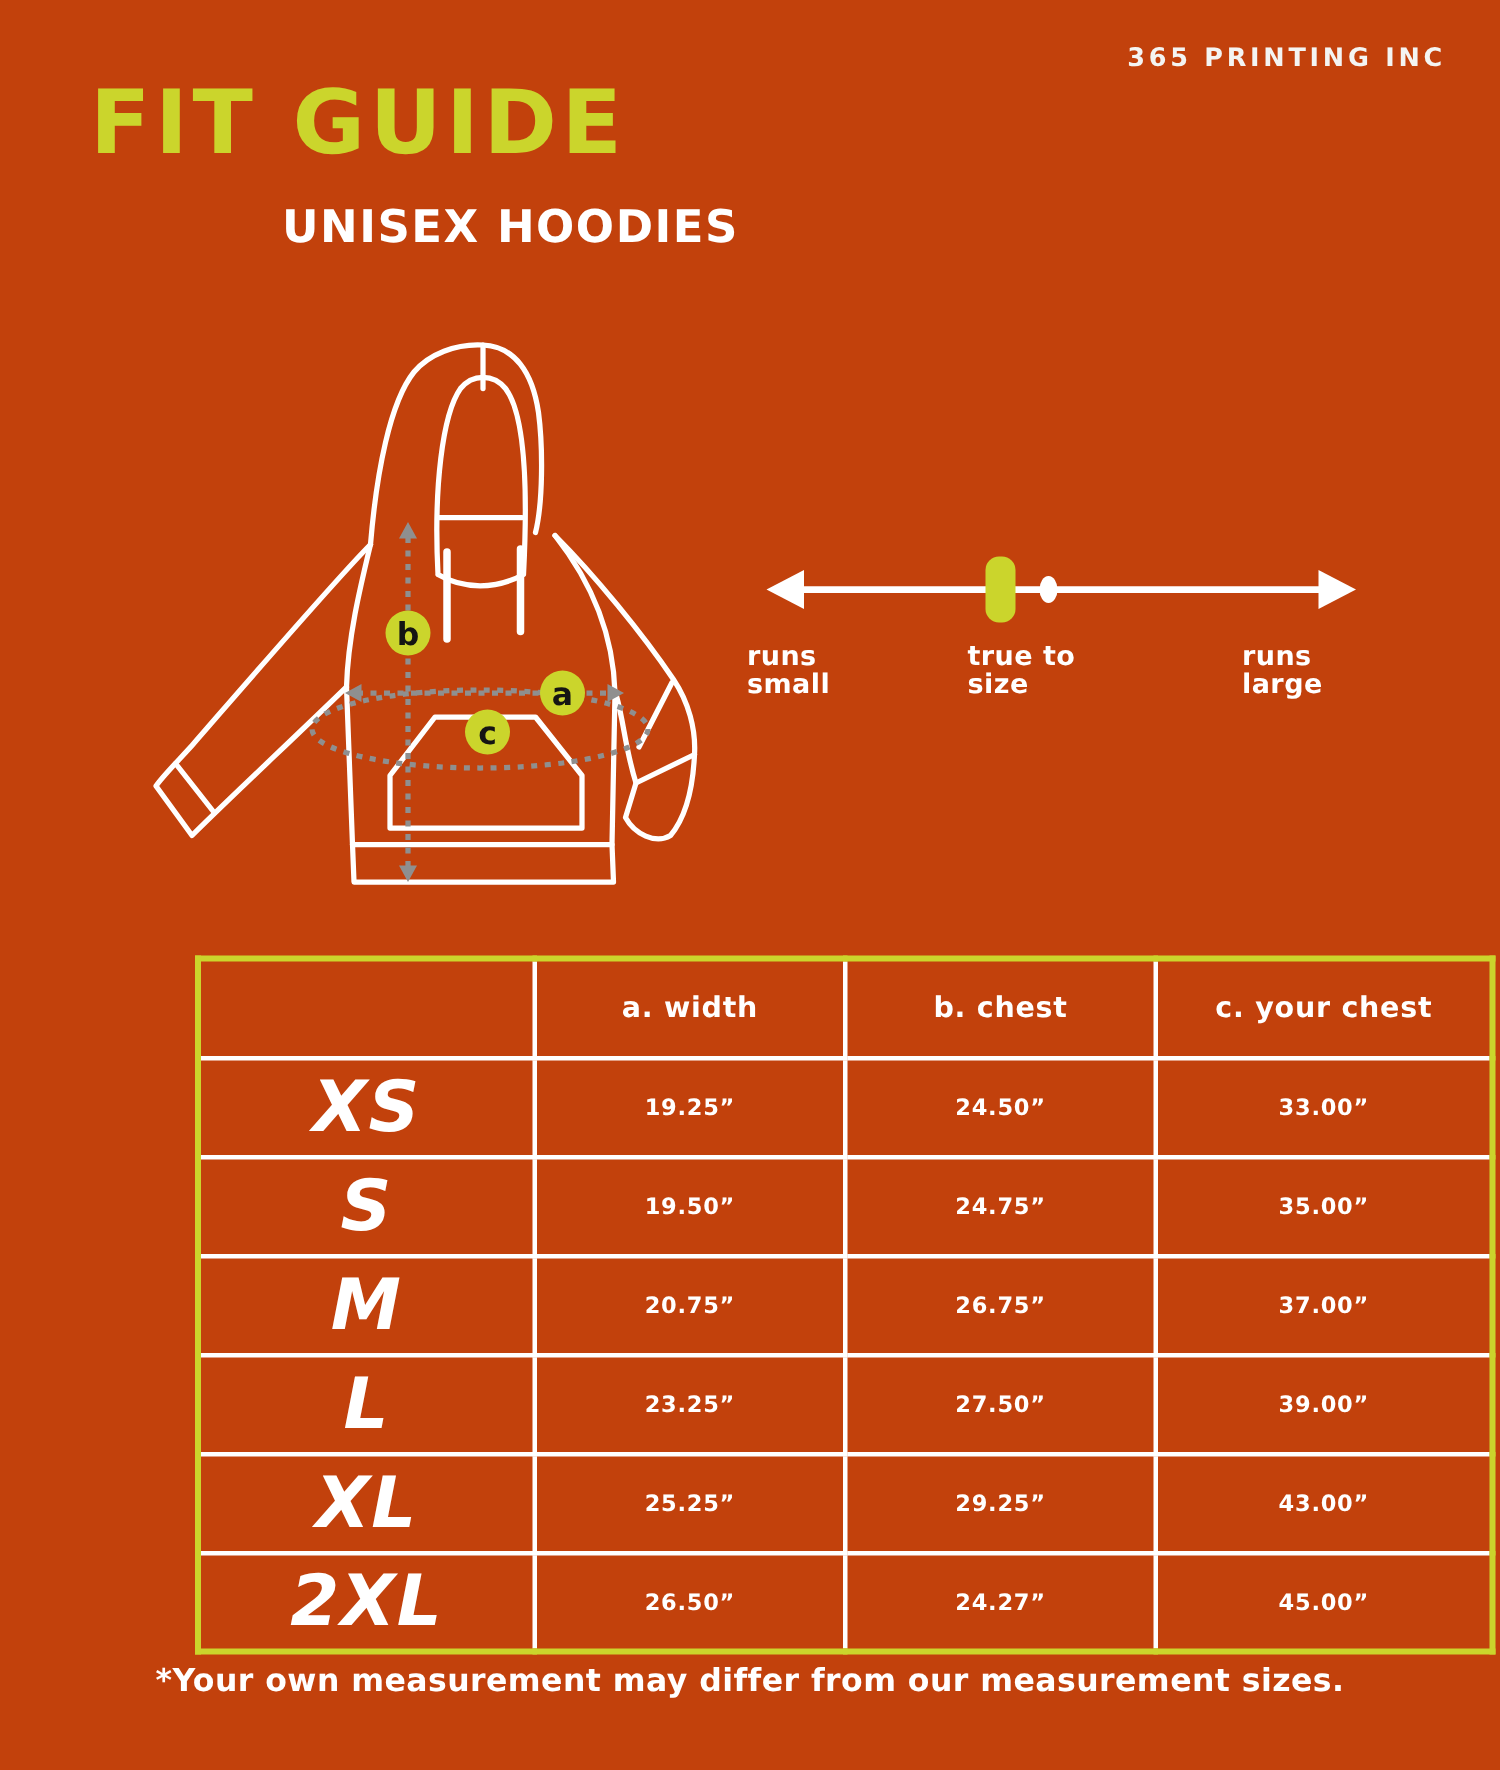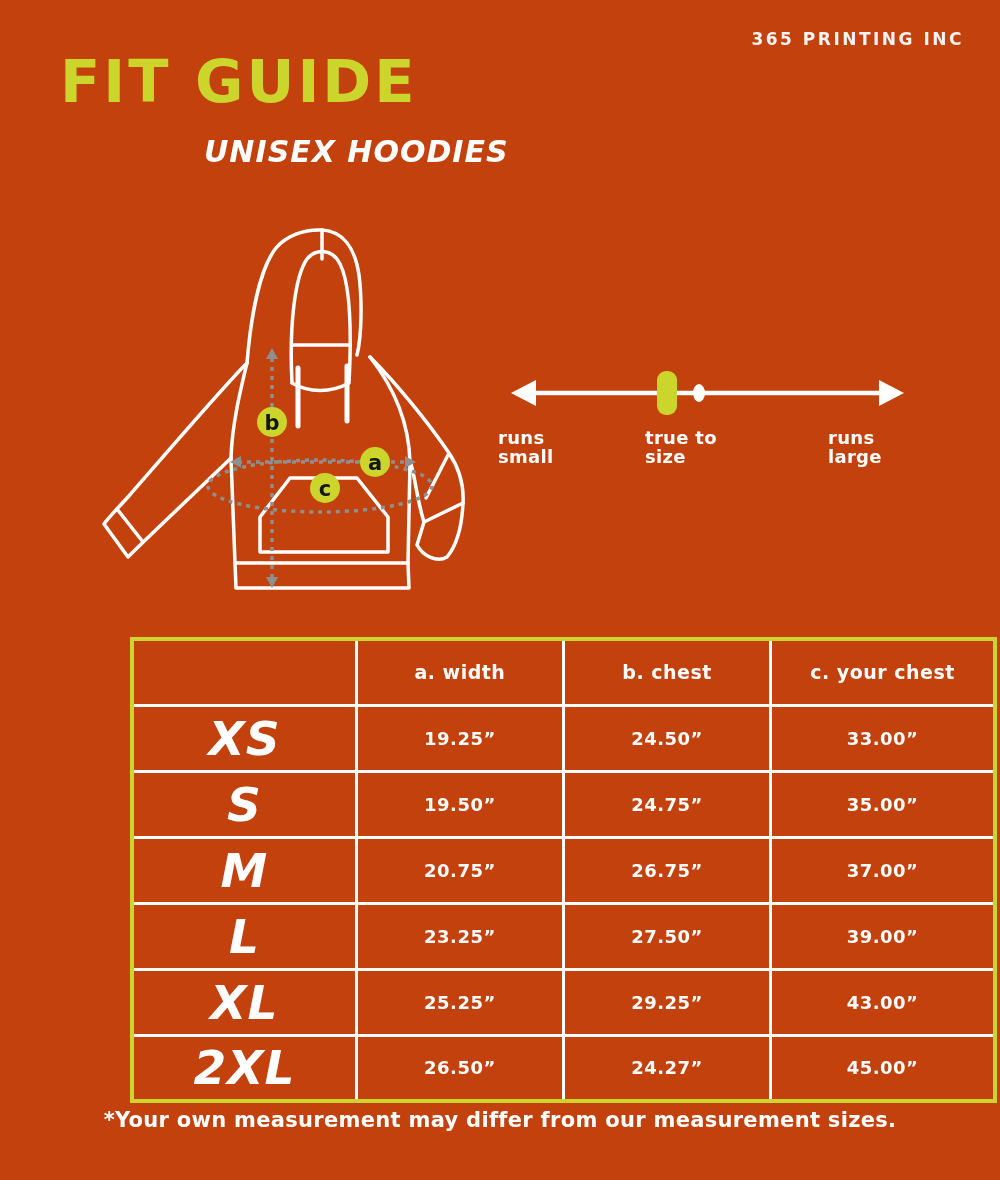--- a/index.html
+++ b/index.html
@@ -12,22 +12,22 @@
   .brand {
     position:absolute; top:29px; right:36px;
     font-size:17px; font-weight:bold; letter-spacing:2.5px; color:#f4f4f2;
   }
   .title {
     position:absolute; left:60px; top:52px;
     font-size:59px; font-weight:bold; letter-spacing:3px;
     color:#cbd52c; line-height:1;
   }
   .subtitle {
-    position:absolute; left:204px; top:137px;
-    font-size:30px; font-weight:bold; letter-spacing:1px; line-height:1;font-style:italic;
+    position:absolute; left:188px; top:137px;
+    font-size:30px; font-weight:bold; letter-spacing:1px; line-height:1;
   }
   
   .hoodie-svg { position:absolute; left:95px; top:222px; width:400px; height:375px; }
   
   .scale-svg { position:absolute; left:505px; top:363px; width:405px; height:60px; }
   .scale-label {
     position:absolute; top:429px; font-size:18px; font-weight:bold;
     line-height:1.04; text-align:left; white-space:pre-line; letter-spacing:0.3px;
   }
   .scale-label.small { left:498px; width:84px; }
@@ -40,21 +40,21 @@
     border:4px solid #cbd52c;
   }
   .size-table th, .size-table td {
     border:3px solid #ffffff; text-align:center; vertical-align:middle;
     color:#ffffff; padding:0;
   }
   .size-table tr.head { height:66px; }
   .size-table tr.data { height:66px; }
   .size-table th { font-size:19px; font-weight:bold; letter-spacing:0.5px; }
   .size-table td.size { font-size:47px; font-weight:bold; letter-spacing:1px;font-style:italic; }
-  .size-table td.val  { font-size:18px; font-weight:bold; letter-spacing:0.5px; }
+  .size-table td.val  { font-size:15px; font-weight:bold; letter-spacing:0.5px; }
   
   .footnote {
     position:absolute; left:0; top:1108px; width:1000px; text-align:center;
     font-size:21px; font-weight:bold; letter-spacing:0.3px;
   }
 </style>
 </head>
 <body>
 
 <div class="canvas">

